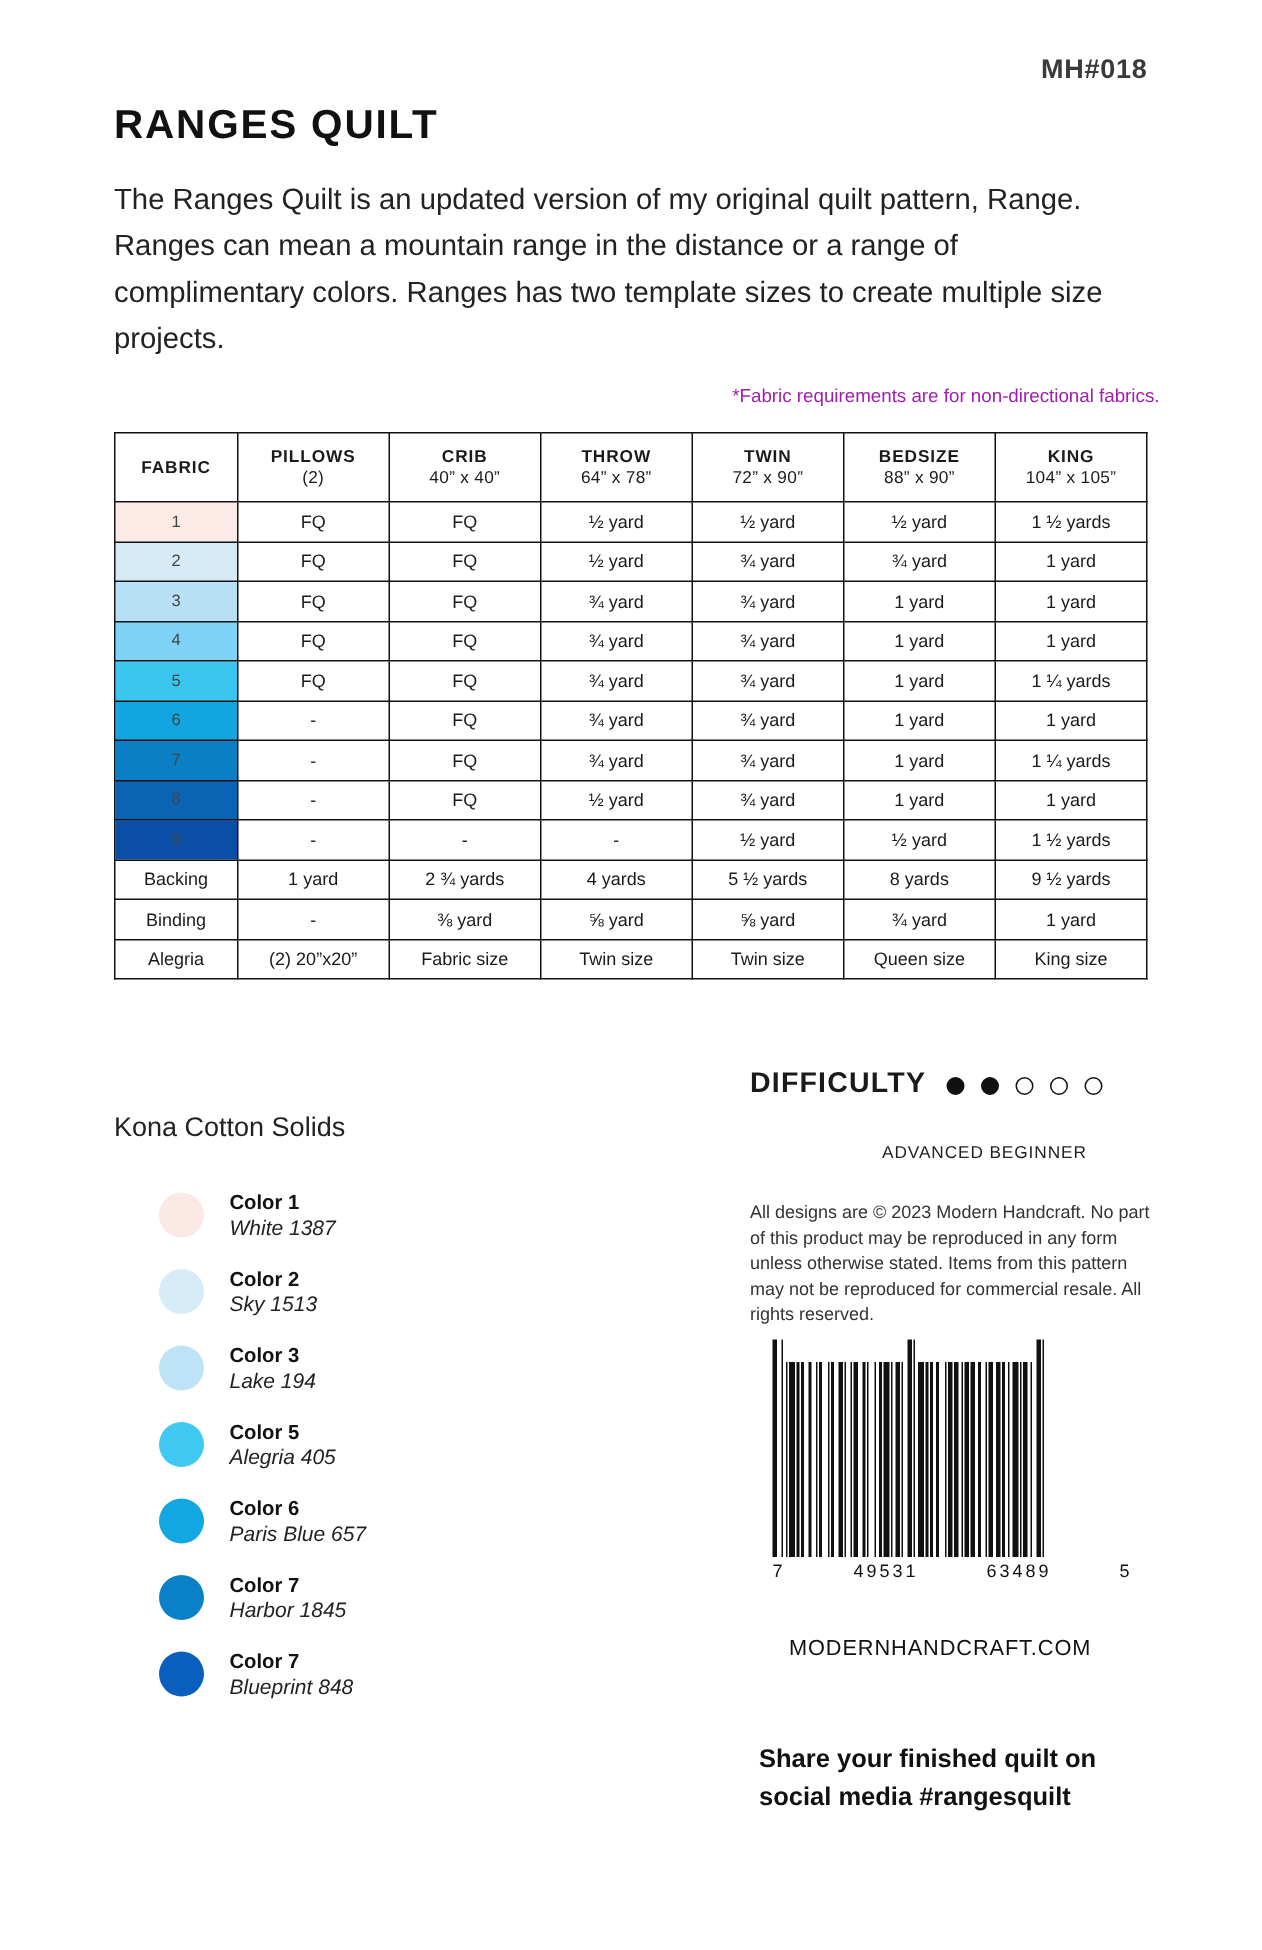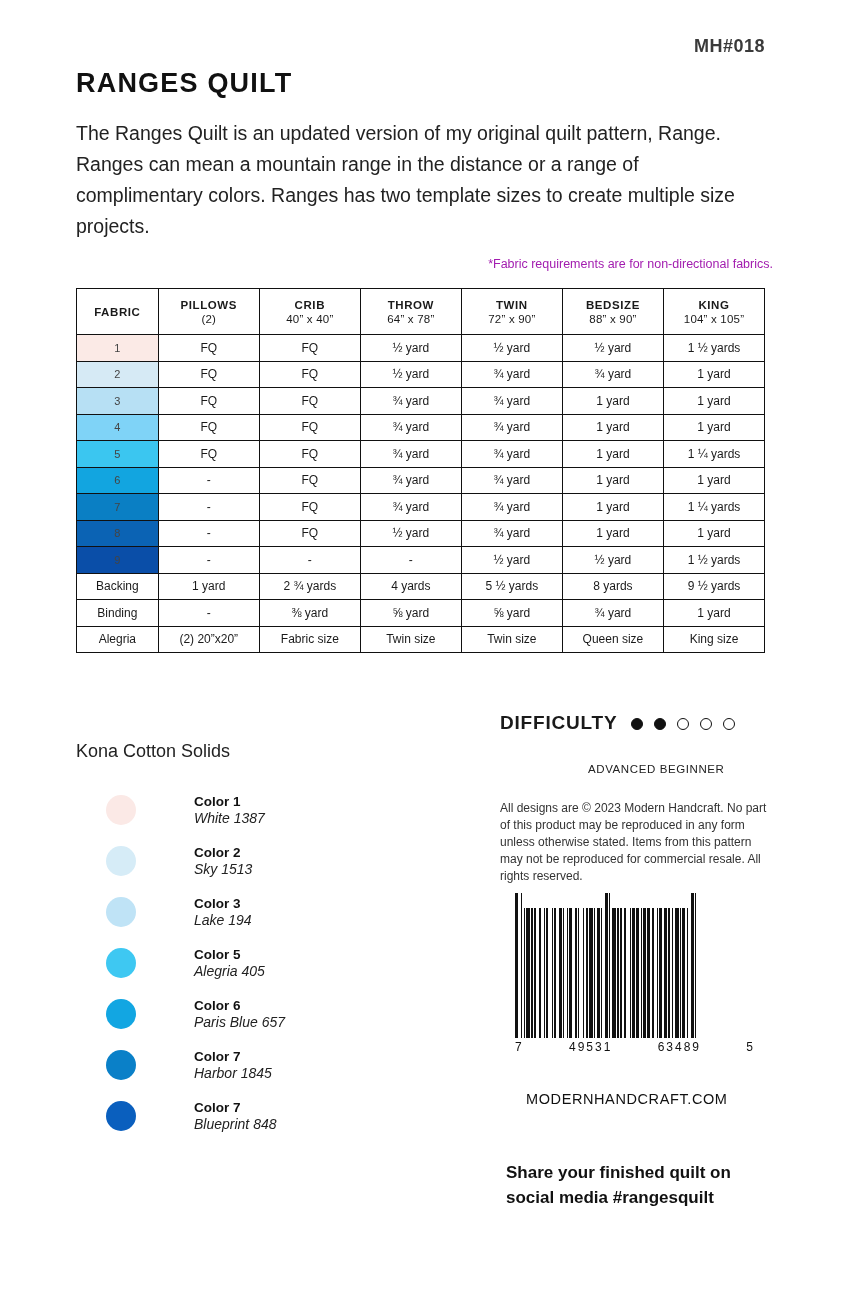--- a/index.html
+++ b/index.html
@@ -116,21 +116,20 @@
   .color-list {
     position: absolute;
     top: 784px;
     left: 106px;
     width: 330px;
   }
   .color-row {
     display: flex;
     align-items: center;
     height: 51px;
-    gap: 41px;
   }
   .dot {
     width: 30px;
     height: 30px;
     border-radius: 50%;
     flex: 0 0 30px;
   }
   .color-text {
     margin-left: 17px;
     line-height: 17px;

